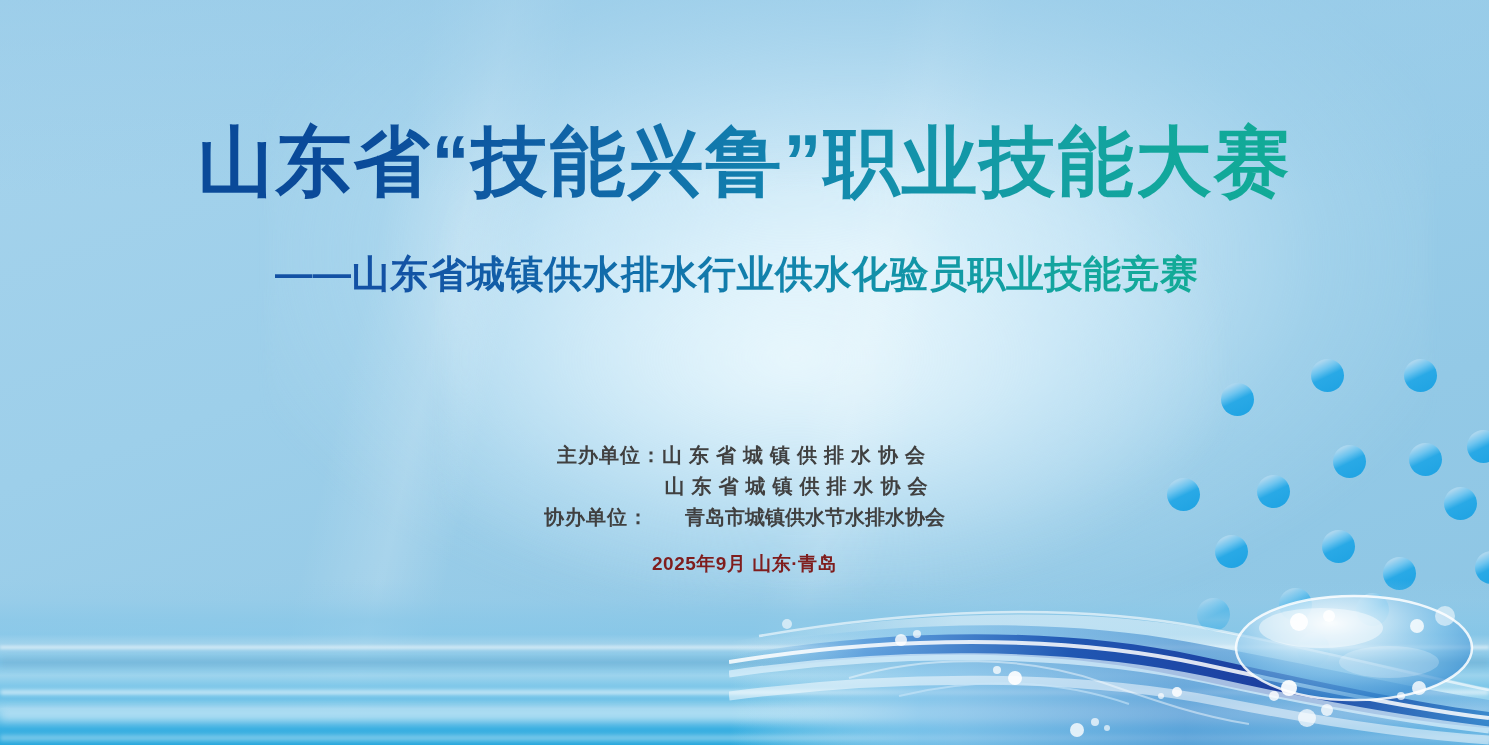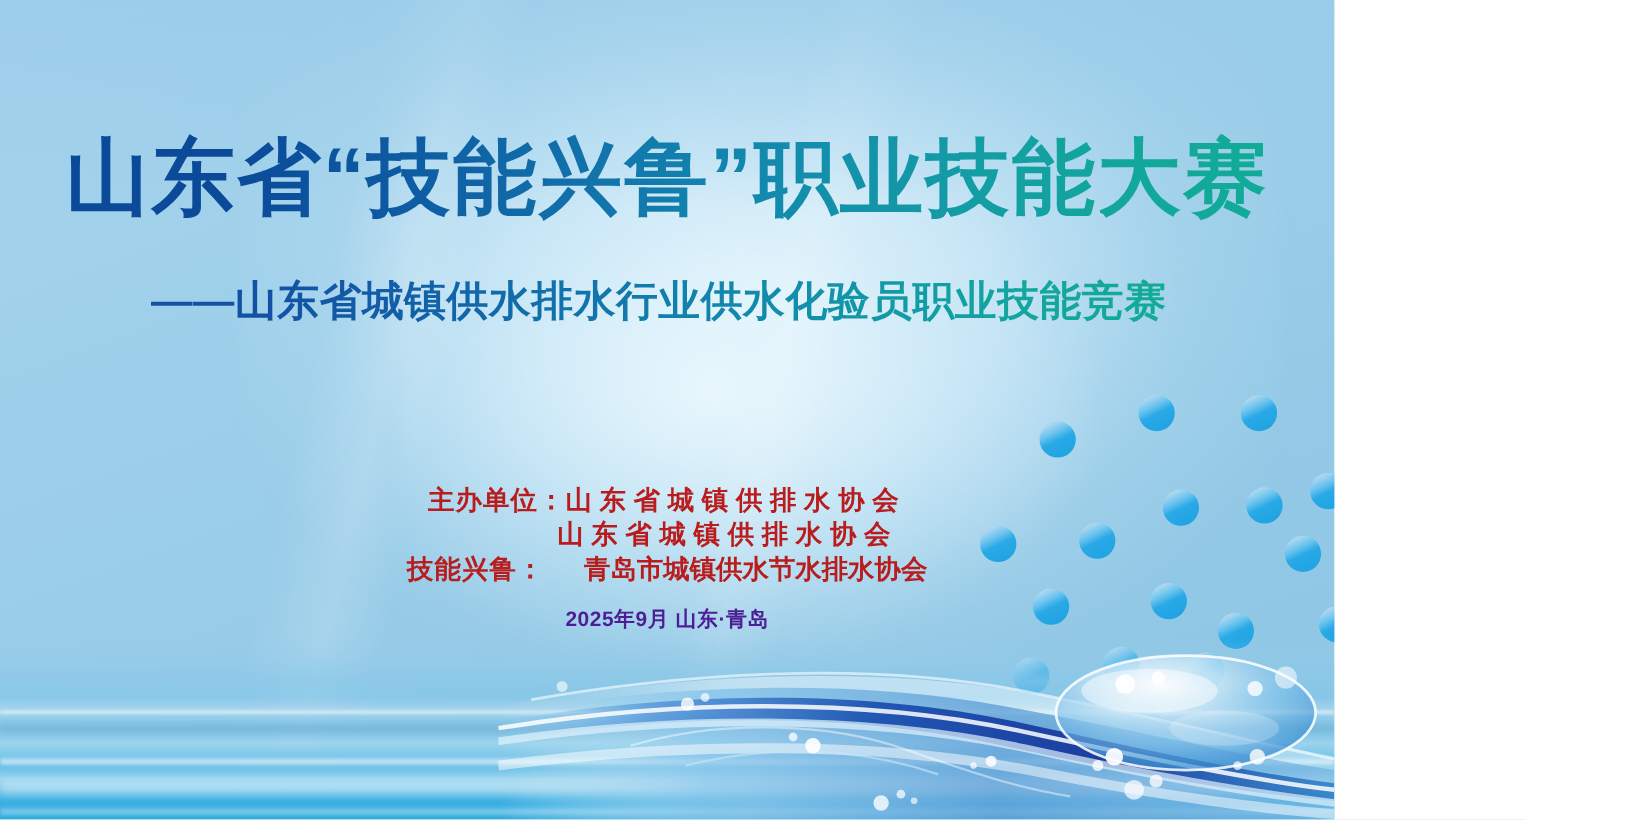--- a/index.html
+++ b/index.html
@@ -1,20 +1,20 @@
 <!DOCTYPE html>
 <html><head>
 <meta charset="utf-8">
 <style>
   html,body{margin:0;padding:0;background:#fff;}
   body{font-family:"Liberation Sans","DejaVu Sans",sans-serif;}
 
   #poster{
     position:relative;
-    width:1213px;height:745px;
+    width:1489px;height:745px;
     overflow:hidden;
     background:#9ecfe9;
   }
 
   
   .bg-base{
     position:absolute;inset:0;
     background:
       linear-gradient(160deg,#a6d3ec 0%,#9dcfea 38%,#93c9e6 70%,#8cc5e4 100%);
   }
@@ -126,33 +126,33 @@
   }
 
   
   .org-block{
     position:absolute;left:0;right:0;top:440px;
     text-align:center;
     color:#18479b;
     font-weight:bold;
   }
   .org-line{
-    font-size:24px;line-height:31px;
-    white-space:nowrap;
-    color:#b91c1c;
+    font-size:20px;line-height:31px;
+    white-space:nowrap;
+    color:#404040;
   }
   .org-label{letter-spacing:1px;}
   .org-name{letter-spacing:7px;}
   .org-name-tight{letter-spacing:0px;margin-left:36px;}
   .org-indent{display:inline-block;width:110px;}
   .date-line{
     margin-top:17px;
     font-size:19px;line-height:28px;
     letter-spacing:.5px;
-    color:#4c1d95;font-weight:bold;
+    color:#7f1d1d;font-weight:bold;
     white-space:nowrap;
   }
 </style>
 </head>
 <body>
 
 <div id="poster">
 
   <div class="bg-base"></div>
   <div class="bg-glow"></div>
@@ -275,19 +275,19 @@
 
     <div class="org-line">
       <span class="org-label">主办单位：</span><span class="org-name">山东省城镇供排水协会</span>
     </div>
 
     <div class="org-line">
       <span class="org-indent"></span><span class="org-name">山东省城镇供排水协会</span>
     </div>
 
     <div class="org-line">
-      <span class="org-label">技能兴鲁：</span><span class="org-name-tight">青岛市城镇供水节水排水协会</span>
+      <span class="org-label">协办单位：</span><span class="org-name-tight">青岛市城镇供水节水排水协会</span>
     </div>
 
     <div class="date-line">2025年9月  山东·青岛</div>
   </div>
 
 </div>
 
 </body></html>

